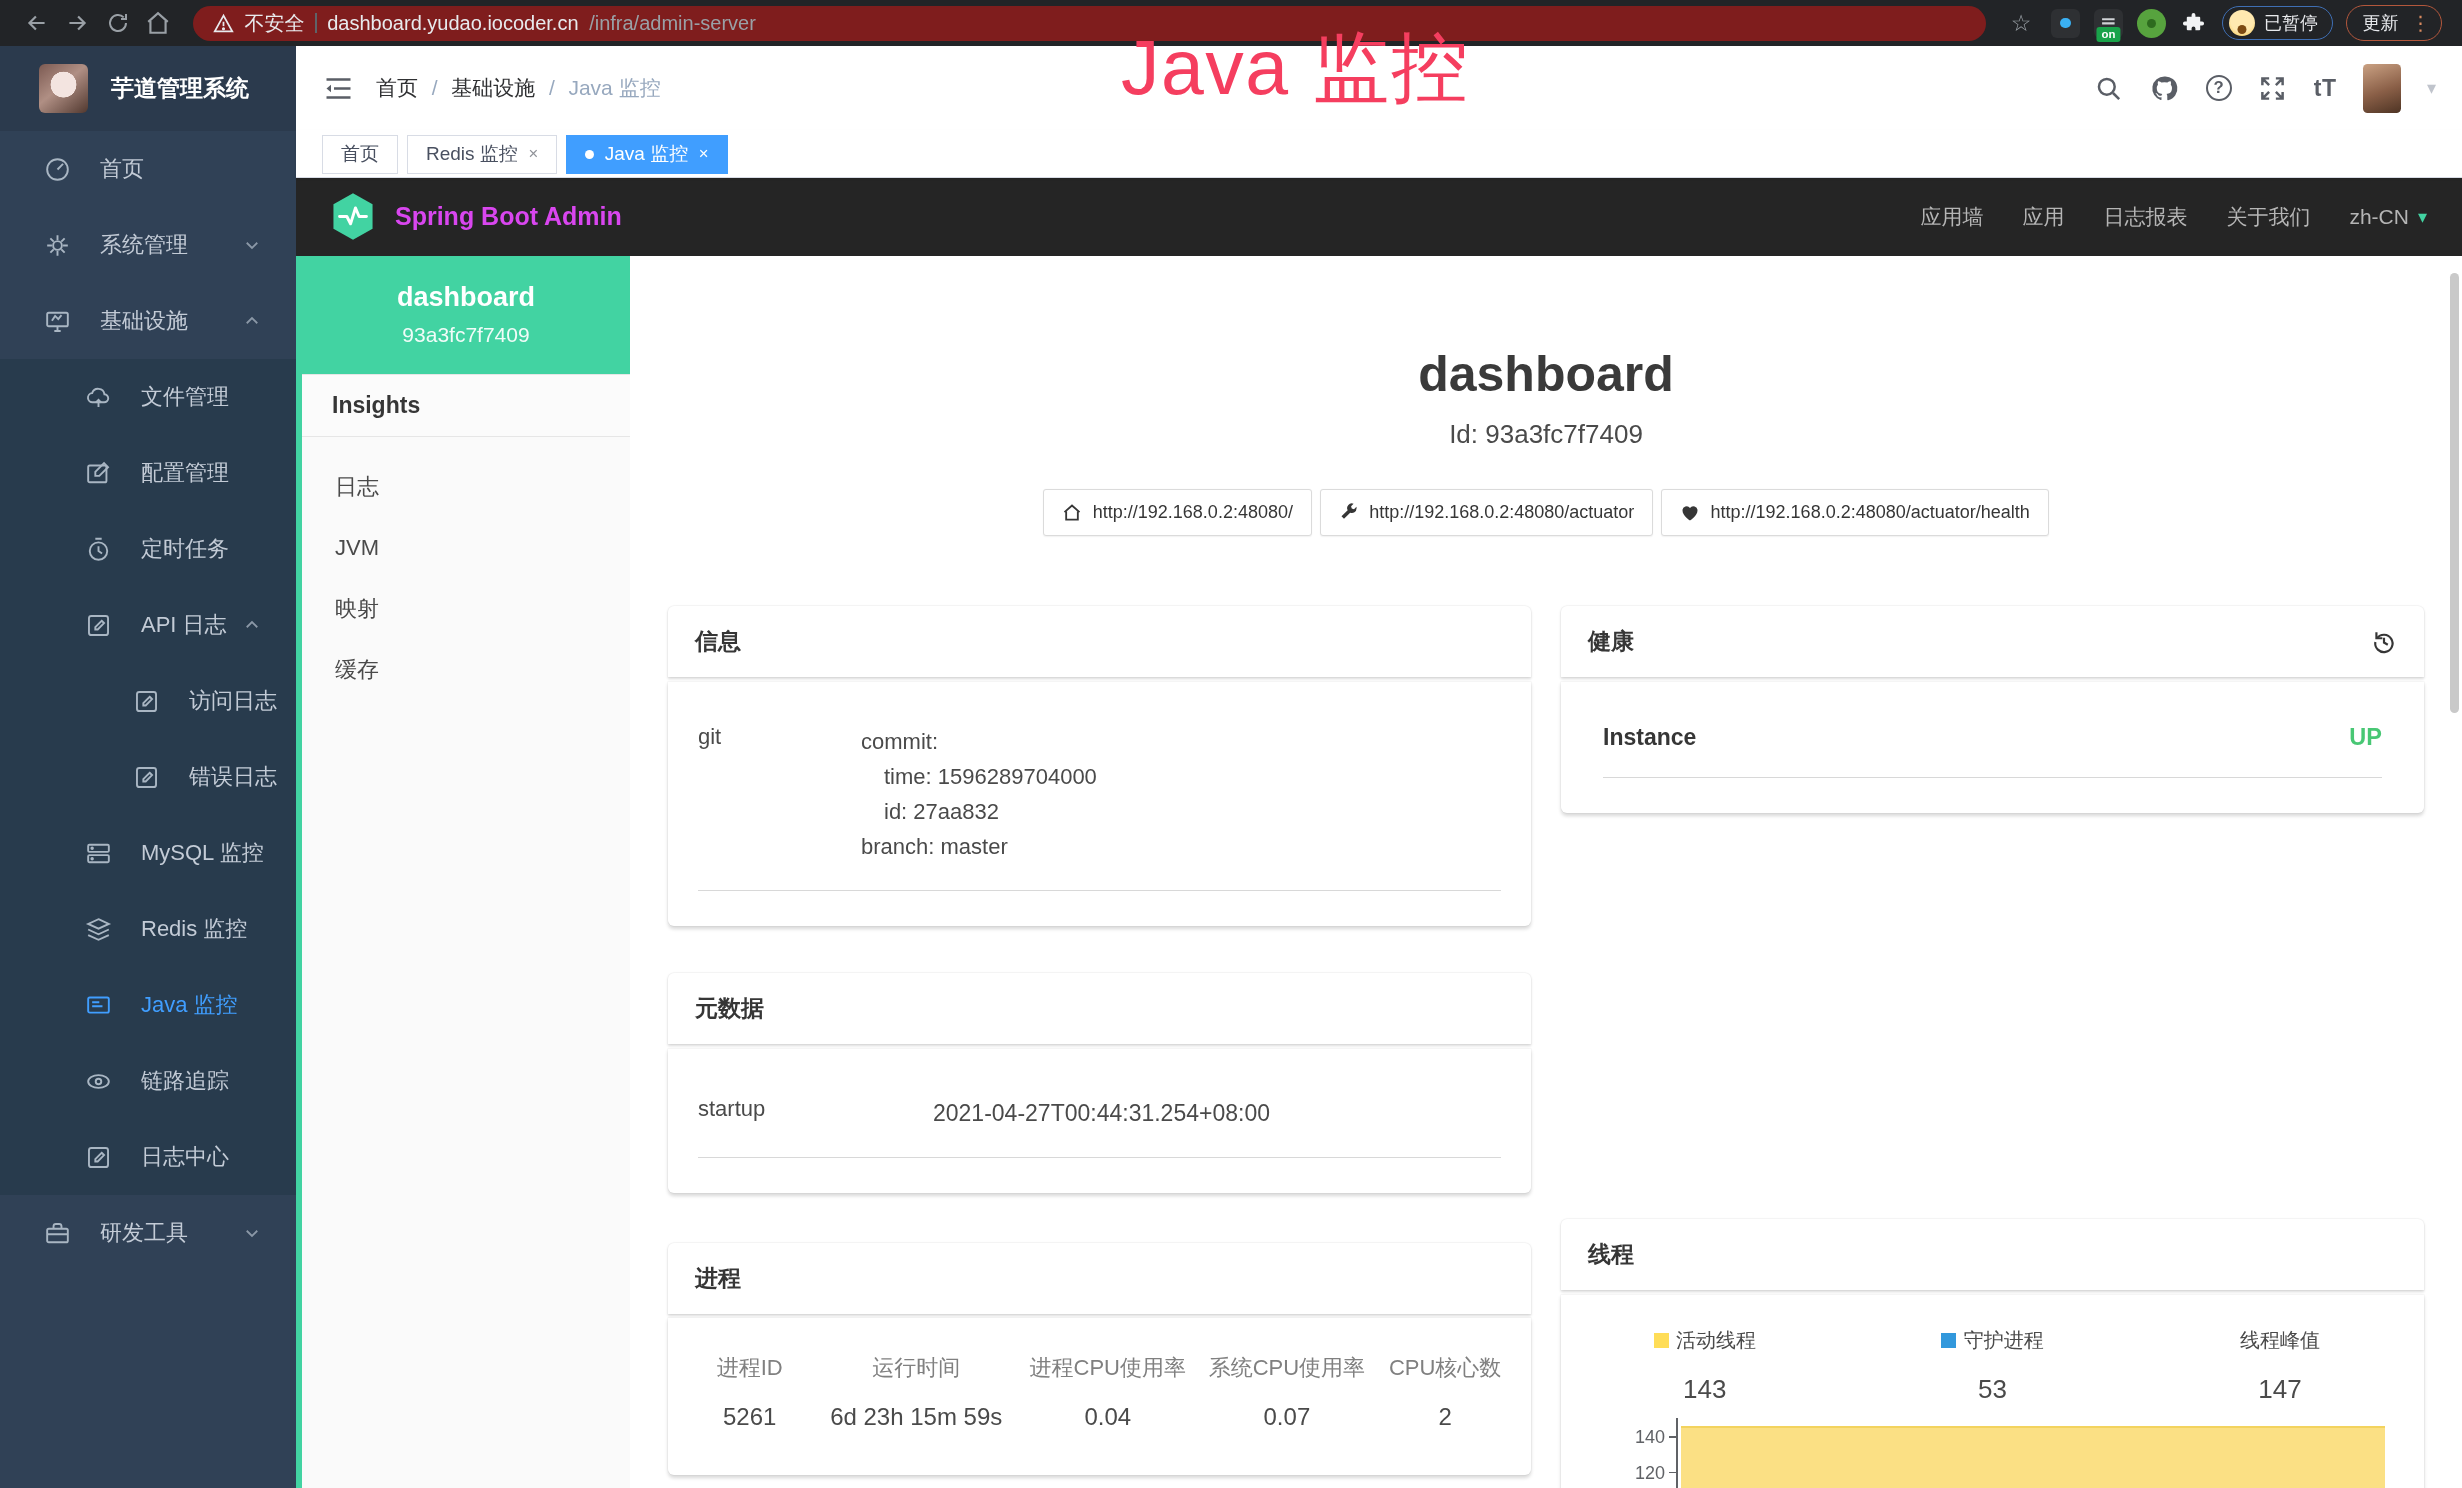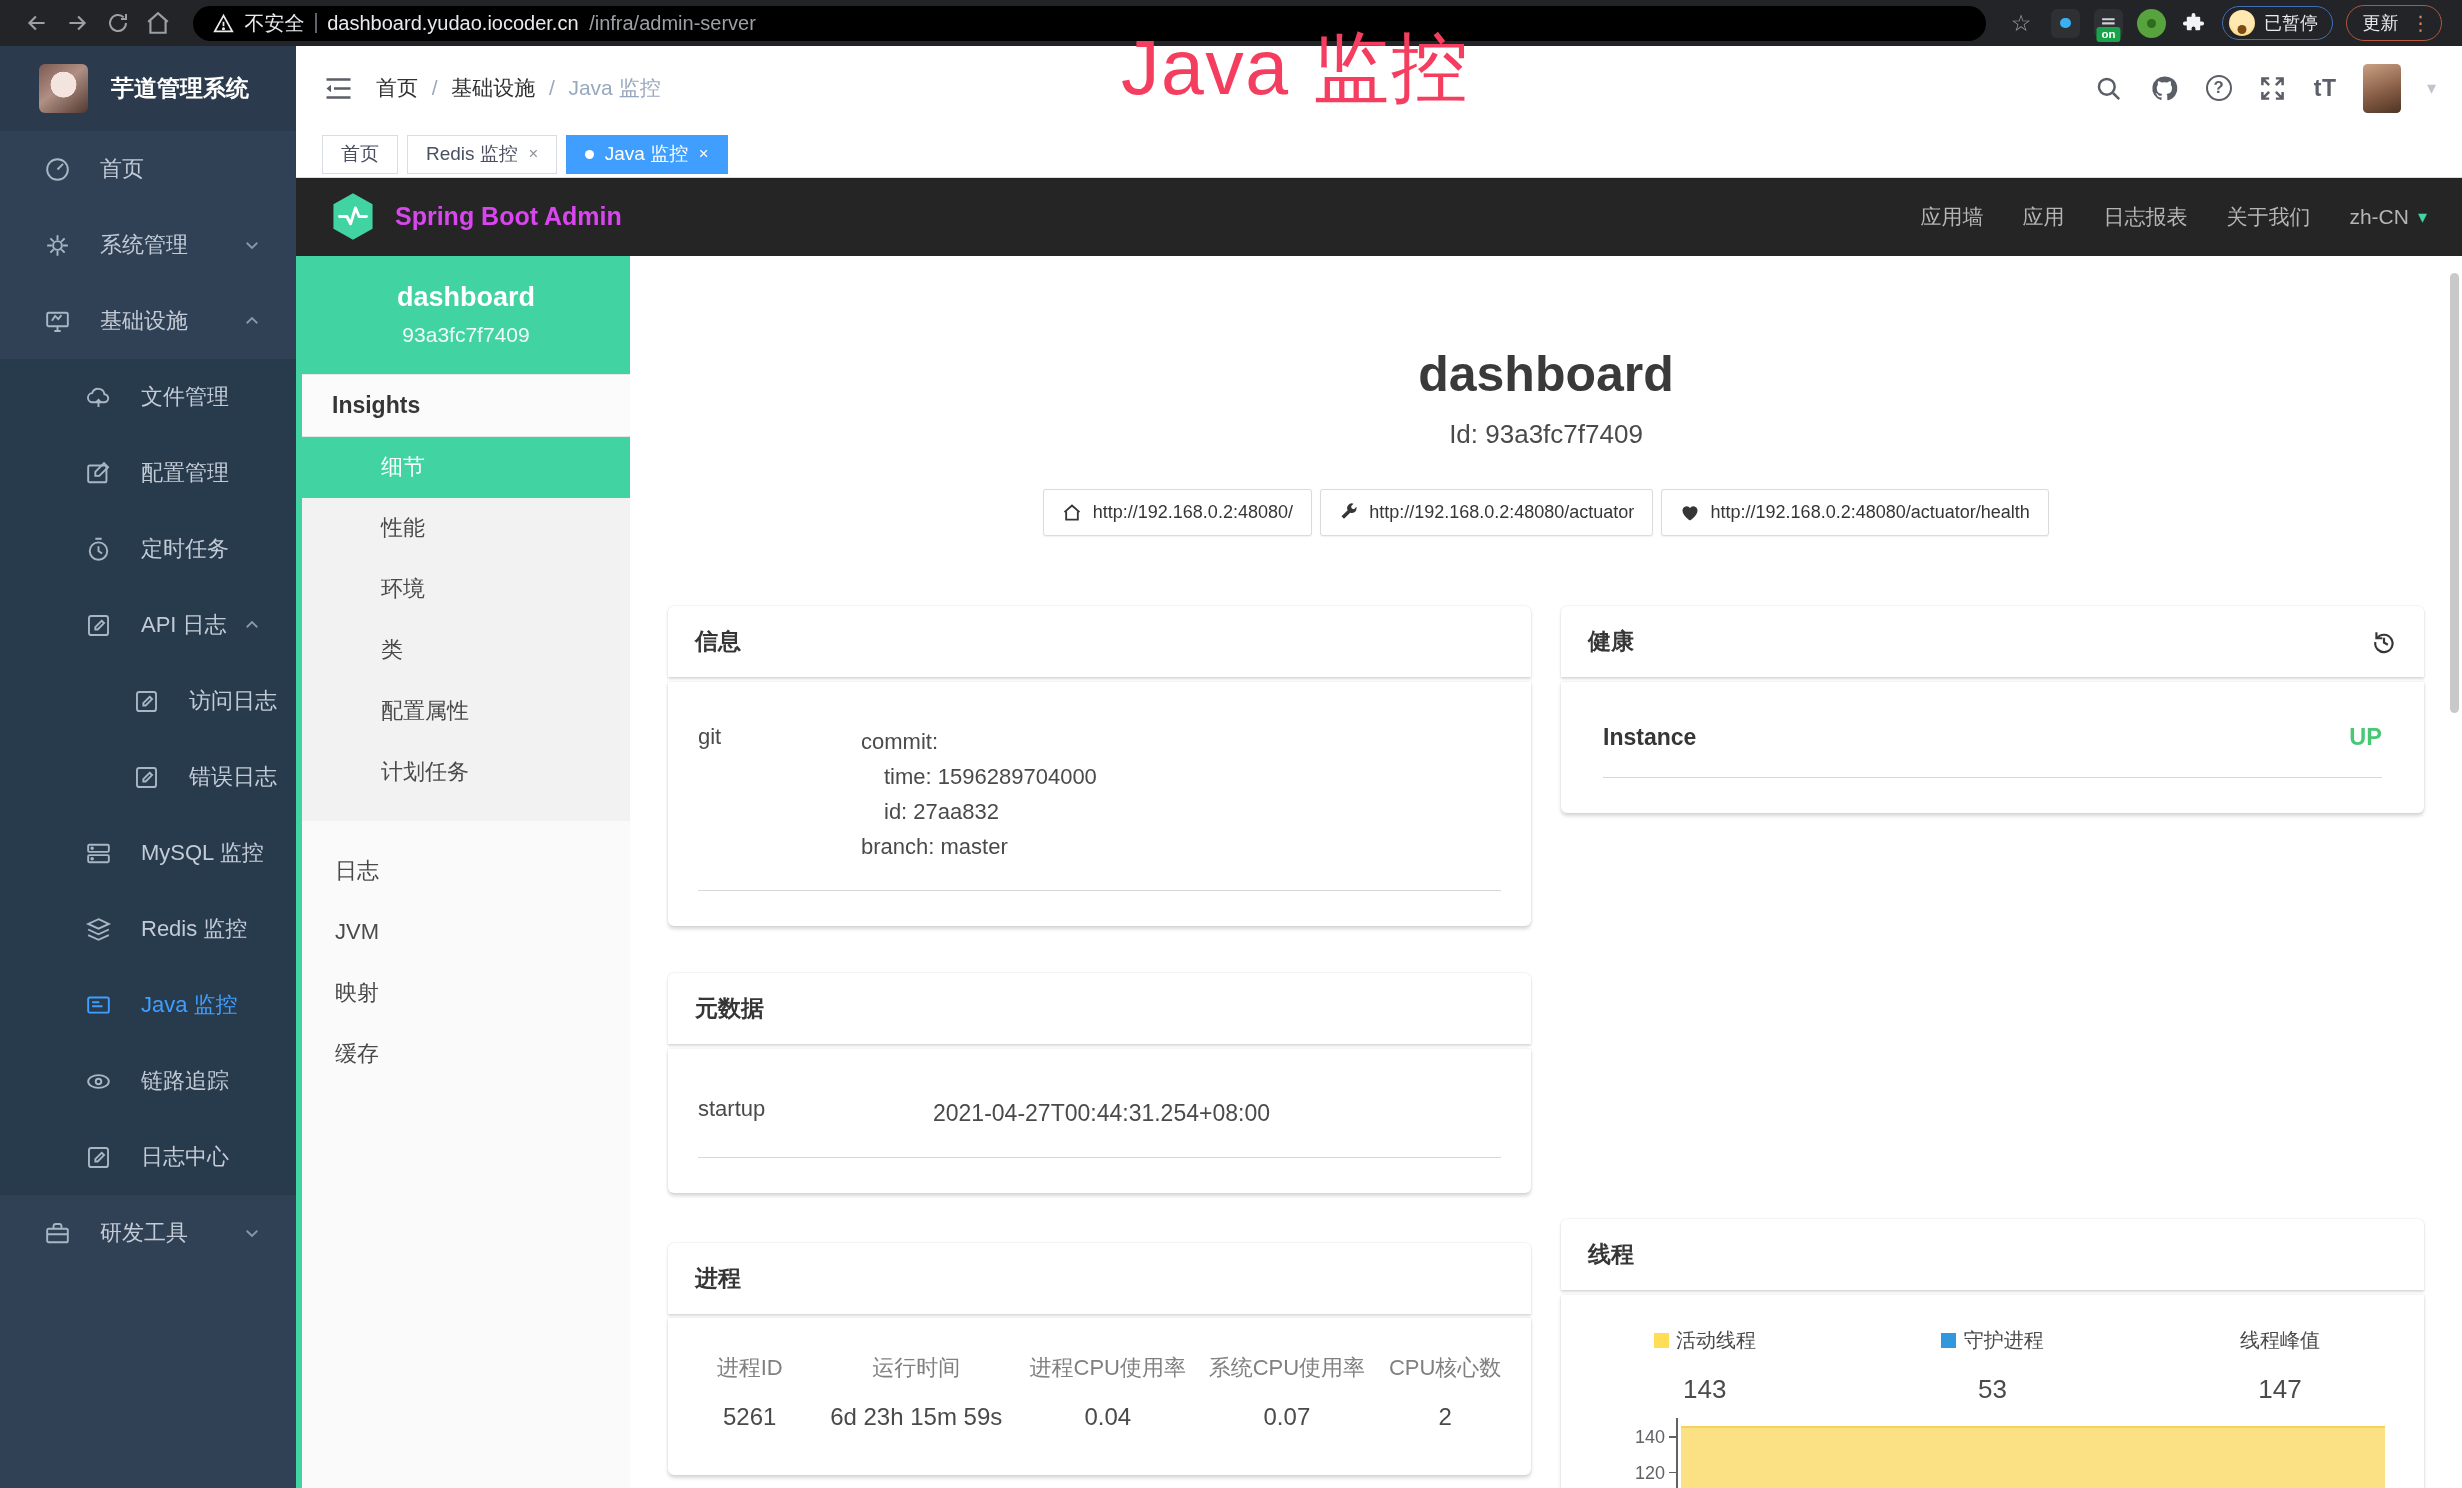--- a/index.html
+++ b/index.html
@@ -3,21 +3,21 @@
 <meta charset="utf-8">
 <style>
   * { box-sizing: border-box; margin: 0; padding: 0; }
   html,body { width: 2462px; height: 1489px; overflow: hidden; }
   body { font-family: "Liberation Sans", sans-serif; background:#fff; position:relative; }
   svg { display:block; }
 
   
   .browser-bar { height:46px; background:#222427; display:flex; align-items:center; padding:0 20px; gap:7.6px; }
   .bnav { width:33px; height:33px; display:flex; align-items:center; justify-content:center; color:#9aa0a6; flex:0 0 auto; }
-  .url-pill { flex:1 1 auto; height:35px; background:#000000; border-radius:18px; display:flex; align-items:center; padding:0 20px; gap:10.6px; margin:0 10.6px; color:#e8eaed; font-size:20px; }
+  .url-pill { flex:1 1 auto; height:35px; background:#7f1d1d; border-radius:18px; display:flex; align-items:center; padding:0 20px; gap:10.6px; margin:0 10.6px; color:#e8eaed; font-size:20px; }
   .url-sep { width:1.5px; height:20px; background:#5f6368; }
   .url-host { color:#e8eaed; }
   .url-path { color:#9aa0a6; }
   .warn-tri { color:#e8eaed; }
   .ext-area { display:flex; align-items:center; gap:13.7px; flex:0 0 auto; }
   .ext-ic { width:29px; height:29px; border-radius:6px; position:relative; display:flex; align-items:center; justify-content:center; }
   .ext-dark { background:#2e3033; }
   .ext-badge { position:absolute; bottom:-4.6px; left:50%; transform:translateX(-50%); background:#19a34a; color:#fff; font-size:11.4px; font-weight:bold; padding:0.8px 4.6px; border-radius:3px; line-height:1.2; }
   .paused-pill { display:flex; align-items:center; gap:9px; border:1.5px solid #3f6fb4; border-radius:18px; padding:3px 13.7px 3px 6px; color:#e8eaed; font-size:18px; }
   .emoji-face { width:26px; height:26px; border-radius:50%; background:radial-gradient(circle at 50% 40%, #ffe9b0 0 55%, #f6c445 100%); position:relative; }
@@ -452,40 +452,20 @@
       </div>
     </div>
 
     <div class="sba-body">
       <aside class="sba-sidebar">
         <div class="inst-block">
           <div class="inst-name">dashboard</div>
           <div class="inst-id">93a3fc7f7409</div>
         </div>
         <div class="insights-label">Insights</div>
-        <div class="insights-items">
-          <div class="sba-mi active">
-              <span>细节</span>
-            </div>
-          <div class="sba-mi">
-              <span>性能</span>
-            </div>
-          <div class="sba-mi">
-              <span>环境</span>
-            </div>
-          <div class="sba-mi">
-              <span>类</span>
-            </div>
-          <div class="sba-mi">
-              <span>配置属性</span>
-            </div>
-          <div class="sba-mi">
-              <span>计划任务</span>
-            </div>
-        </div>
         <div class="sba-root-items">
           <div class="sba-mi">
               <span>日志</span>
             </div>
           <div class="sba-mi">
               <span>JVM</span>
             </div>
           <div class="sba-mi">
               <span>映射</span>
             </div>

